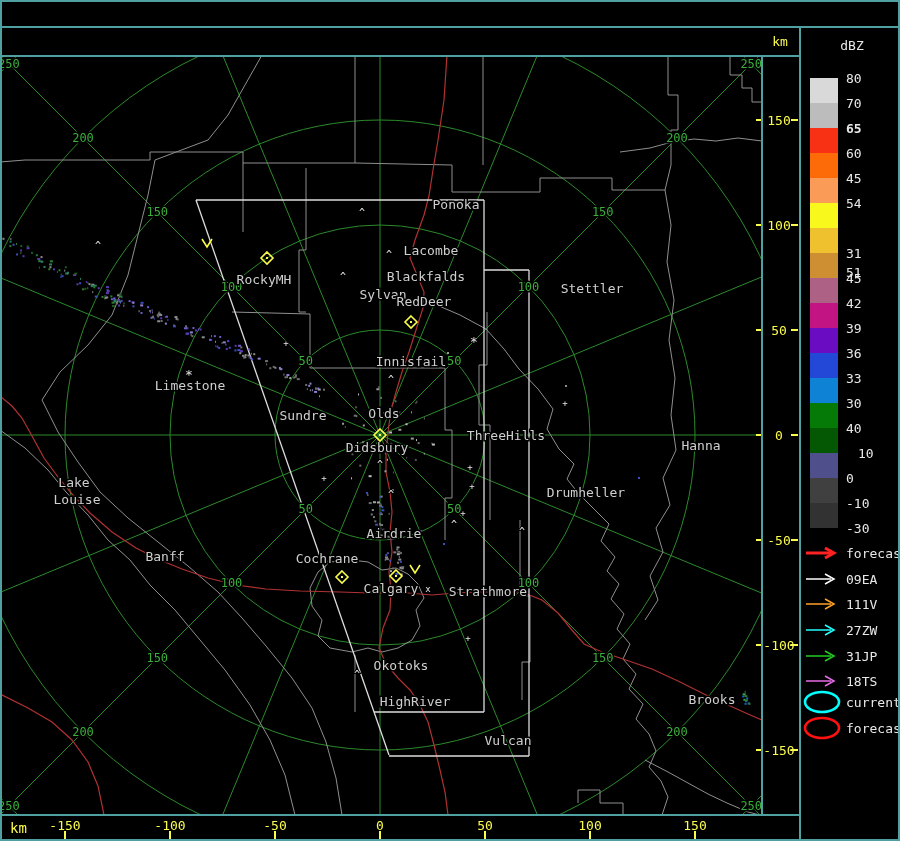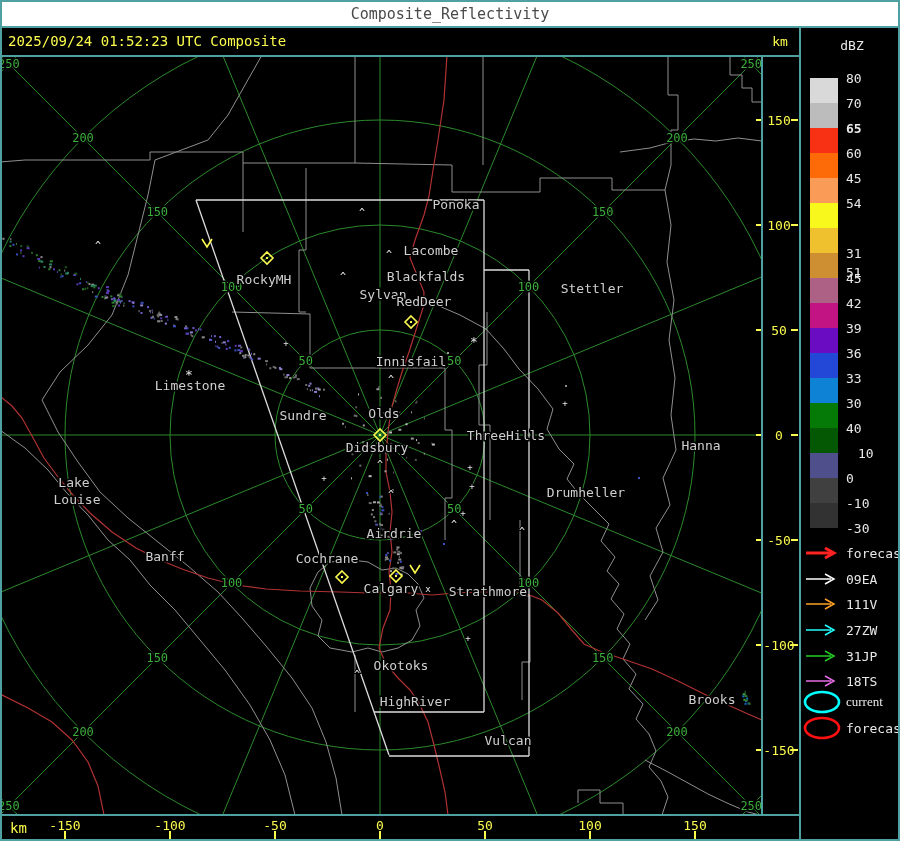--- a/index.html
+++ b/index.html
@@ -24,25 +24,21 @@
   text{font-family:"DejaVu Sans Mono", monospace;}
   .city{fill:#cfcfcf;font-size:13px;paint-order:stroke;stroke:#000;stroke-width:3px;}
   .ringlab{fill:#3cae3c;font-size:12px;paint-order:stroke;stroke:#000;stroke-width:3px;}
   .sym{fill:#e6e6e6;paint-order:stroke;stroke:#000;stroke-width:2px;}
 </style>
 </head>
 <body>
 
 <div id="app">
 
-  <div class="titlebar">
-    <span>Composite_Reflectivity</span>
-  </div>
-
-  <div class="hdr-ts">2025/09/24 01:52:23 UTC Composite</div>
+
   <div class="hdr-km">km</div>
 
   <svg id="gfx" width="900" height="841">
       <defs>
         <clipPath id="mapclip">
           <rect x="2" y="57" width="759" height="757"></rect>
         </clipPath>
       </defs>
       <g clip-path="url(#mapclip)">
         <circle cx="380" cy="435" r="105" fill="none" stroke="#2c8a2c" stroke-width="1"></circle>
@@ -589,21 +585,21 @@
       <div class="cb-label" style="top: 528px;">-30</div>
     </div>
 
   <div id="legend-labels">
       <div class="lg-label" style="top: 553px;">forecast</div>
       <div class="lg-label" style="top: 579px;">09EA</div>
       <div class="lg-label" style="top: 604px;">111V</div>
       <div class="lg-label" style="top: 630px;">27ZW</div>
       <div class="lg-label" style="top: 656px;">31JP</div>
       <div class="lg-label" style="top: 681px;">18TS</div>
-      <div class="lg-label" style="top: 702px; font-family: Liberation Serif, serif;">current</div>
+      <div class="lg-label" style="top: 702px;">current</div>
       <div class="lg-label" style="top: 728px;">forecast</div>
     </div>
 
   <div id="bottom-axis">
     <div class="ax-b-unit">km</div>
   <div class="ax-b-label" style="left: 65px;">-150</div>
       <div class="ax-b-tick" style="left: 64px;"></div>
       <div class="ax-b-label" style="left: 170px;">-100</div>
       <div class="ax-b-tick" style="left: 169px;"></div>
       <div class="ax-b-label" style="left: 275px;">-50</div>

